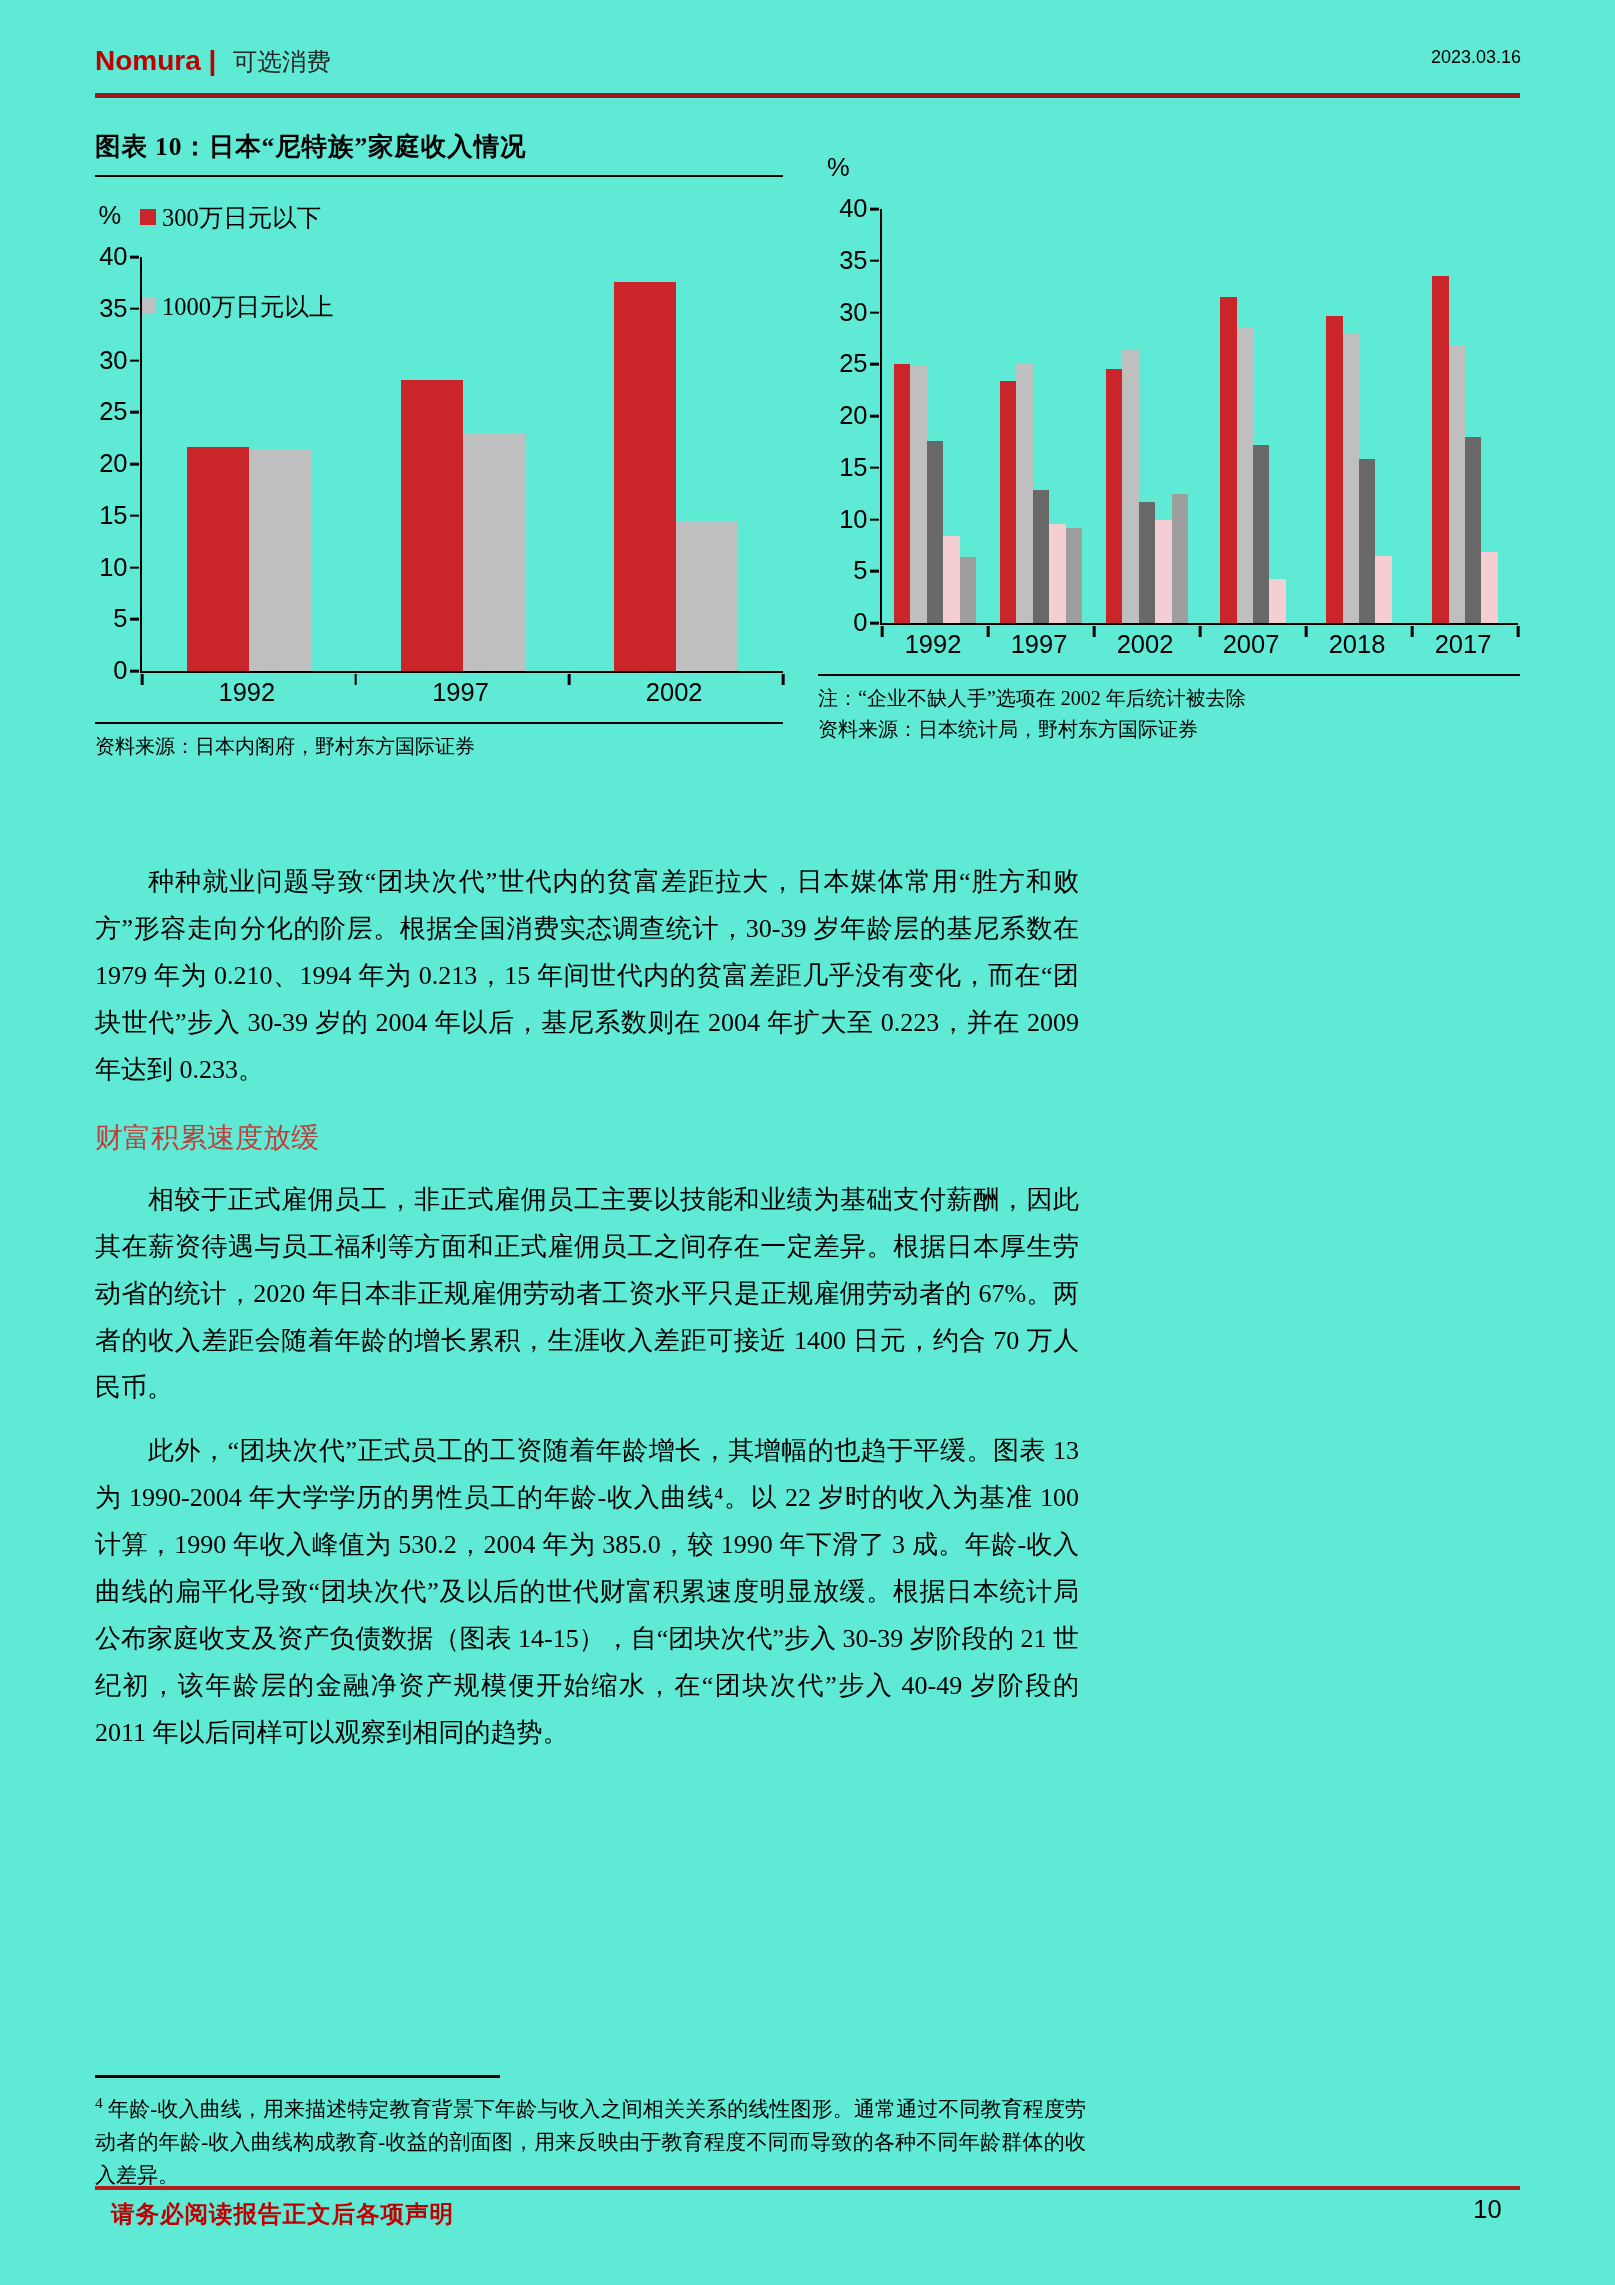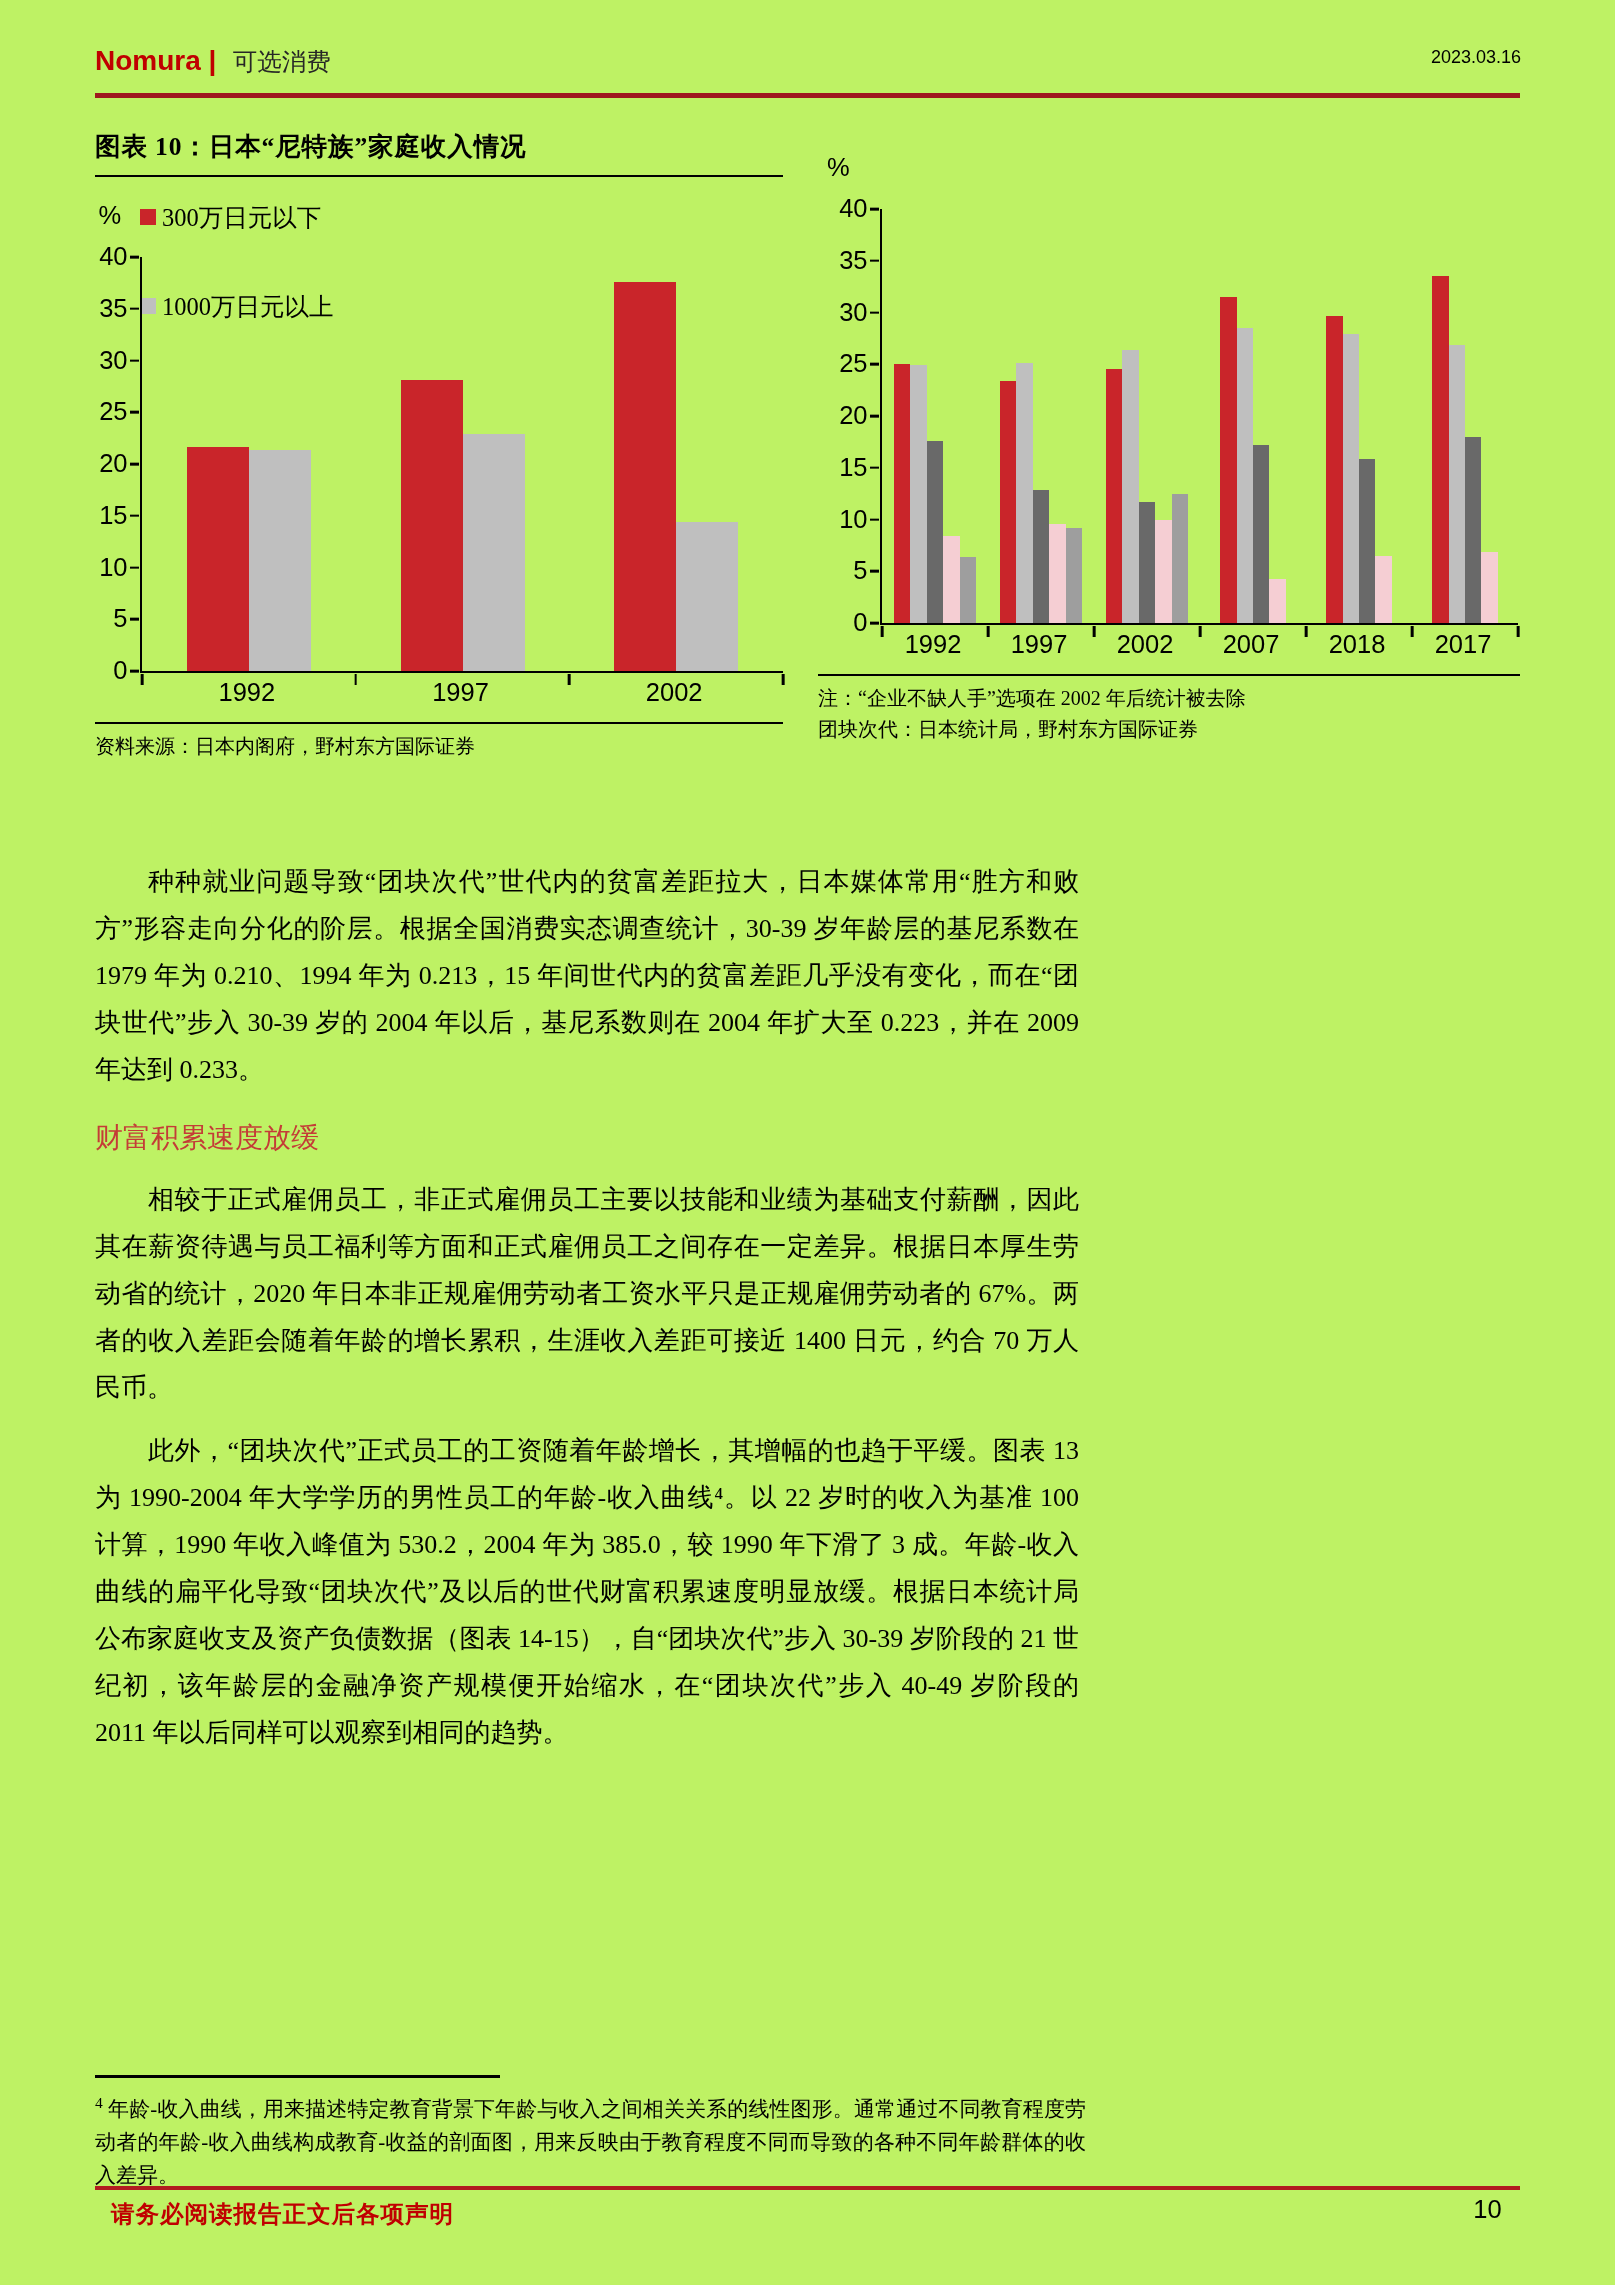--- a/index.html
+++ b/index.html
@@ -1,17 +1,17 @@
 <!DOCTYPE html>
 <html style="font-size:14.5px"><head>
 <meta charset="utf-8">
 <style>
   html,body{margin:0;padding:0;background:#fff;}
   body{width:1616px;height:2286px;position:relative;font-family:"Liberation Serif","DejaVu Serif",serif;color:#000;}
-  .page{position:absolute;inset:0;background:#bef264;overflow:hidden;}
+  .page{position:absolute;inset:0;background:#5eead4;overflow:hidden;}
 
   
   .hdr-left{position:absolute;top:45px;left:95px;font-size:27px;white-space:nowrap;}
   .brand{color:#C00000;font-family:"Liberation Sans","DejaVu Sans",sans-serif;font-weight:bold;font-size:28px;}
   .sector{color:#262626;margin-left:16.4px;font-size:24.5px;}
   .hdr-date{position:absolute;top:47px;right:95px;font-size:18px;font-family:"Liberation Sans","DejaVu Sans",sans-serif;}
   .header-rule{position:absolute;top:93px;left:95px;width:1425px;height:4.5px;background:#9E191E;}
 
   
   .chart-block{position:absolute;top:129px;}
@@ -211,21 +211,21 @@
           <div class="xlab">1992</div>
           <div class="xlab">1997</div>
           <div class="xlab">2002</div>
           <div class="xlab">2007</div>
           <div class="xlab">2018</div>
           <div class="xlab">2017</div>
         </div>
     </div>
     <div class="chart-footer">
       <div class="chart-note">注：“企业不缺人手”选项在 2002 年后统计被去除</div>
-      <div class="chart-source">团块次代：日本统计局，野村东方国际证券</div>
+      <div class="chart-source">资料来源：日本统计局，野村东方国际证券</div>
     </div>
   </section>
 
   <div class="body-text">
     <p>种种就业问题导致“团块次代”世代内的贫富差距拉大，日本媒体常用“胜方和败方”形容走向分化的阶层。根据全国消费实态调查统计，30-39 岁年龄层的基尼系数在 1979 年为 0.210、1994 年为 0.213，15 年间世代内的贫富差距几乎没有变化，而在“团块世代”步入 30-39 岁的 2004 年以后，基尼系数则在 2004 年扩大至 0.223，并在 2009 年达到 0.233。</p>
     <h2 class="sub-heading">财富积累速度放缓</h2>
     <p>相较于正式雇佣员工，非正式雇佣员工主要以技能和业绩为基础支付薪酬，因此其在薪资待遇与员工福利等方面和正式雇佣员工之间存在一定差异。根据日本厚生劳动省的统计，2020 年日本非正规雇佣劳动者工资水平只是正规雇佣劳动者的 67%。两者的收入差距会随着年龄的增长累积，生涯收入差距可接近 1400 日元，约合 70 万人民币。</p>
     <p>此外，“团块次代”正式员工的工资随着年龄增长，其增幅的也趋于平缓。图表 13 为 1990-2004 年大学学历的男性员工的年龄-收入曲线⁴。以 22 岁时的收入为基准 100 计算，1990 年收入峰值为 530.2，2004 年为 385.0，较 1990 年下滑了 3 成。年龄-收入曲线的扁平化导致“团块次代”及以后的世代财富积累速度明显放缓。根据日本统计局公布家庭收支及资产负债数据（图表 14-15），自“团块次代”步入 30-39 岁阶段的 21 世纪初，该年龄层的金融净资产规模便开始缩水，在“团块次代”步入 40-49 岁阶段的 2011 年以后同样可以观察到相同的趋势。</p>
   </div>
 

